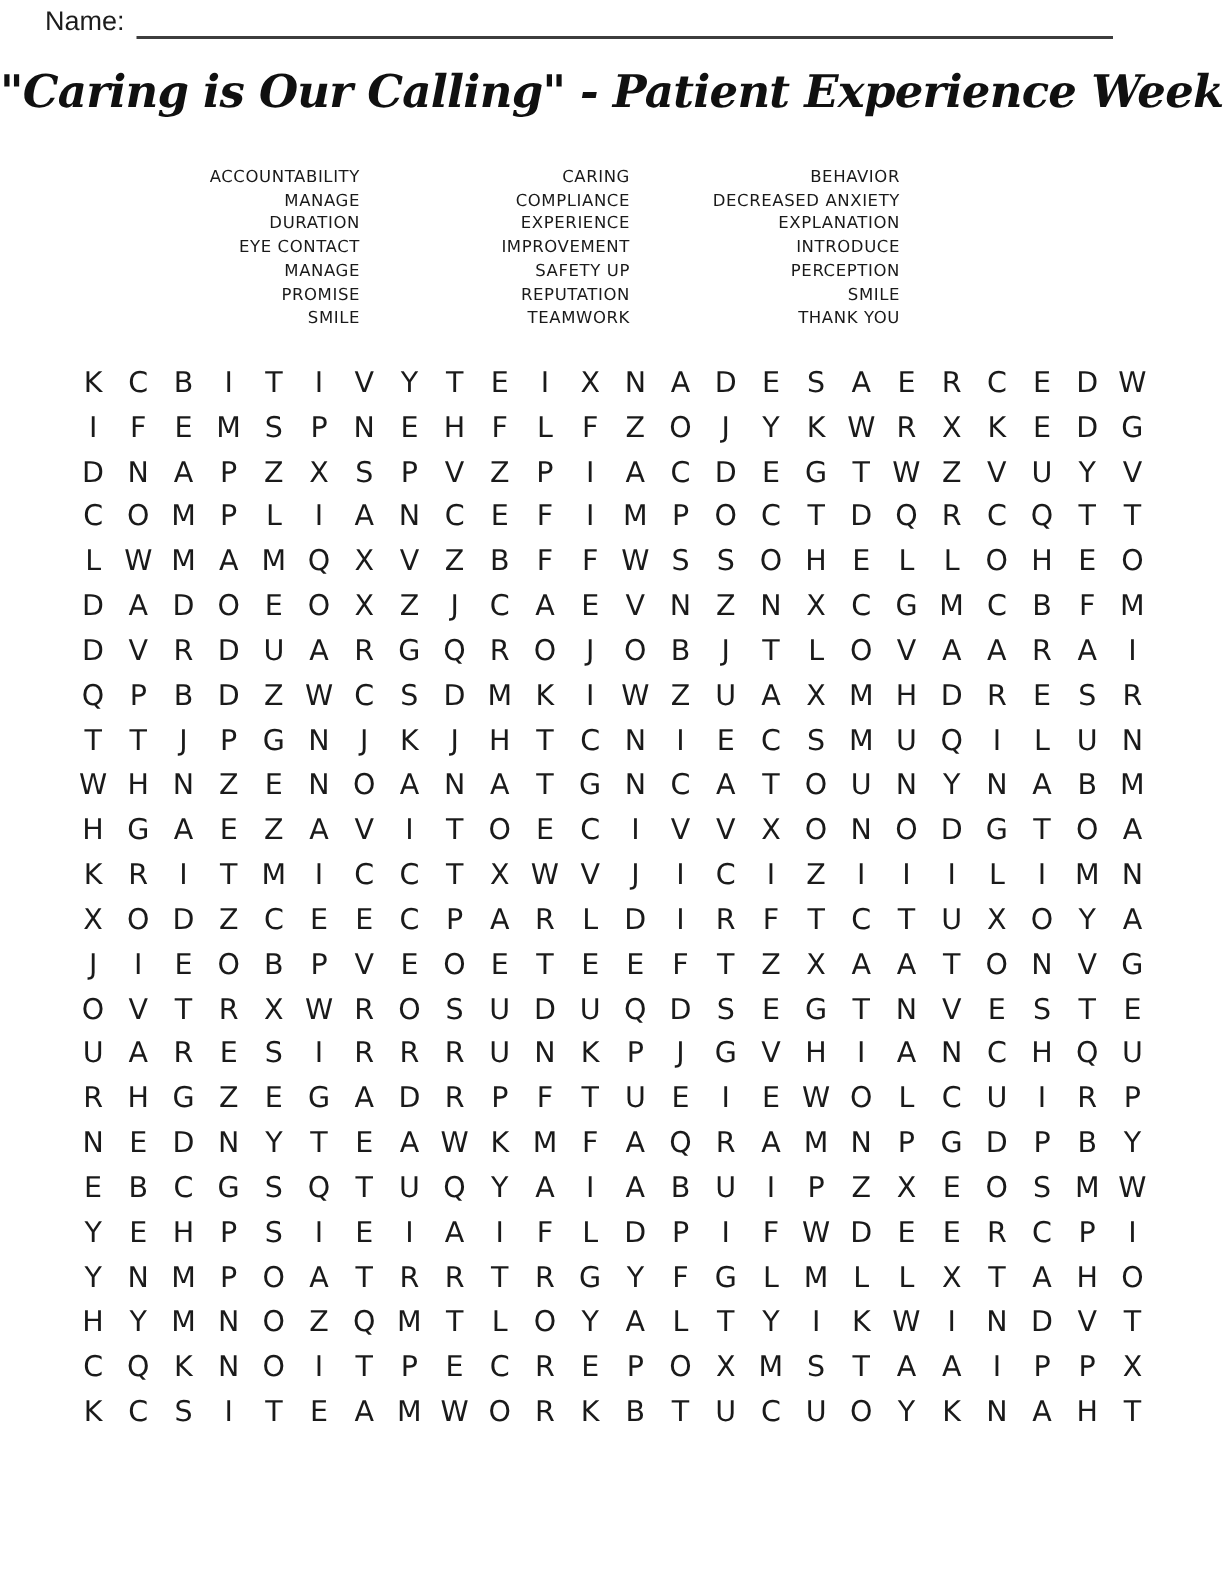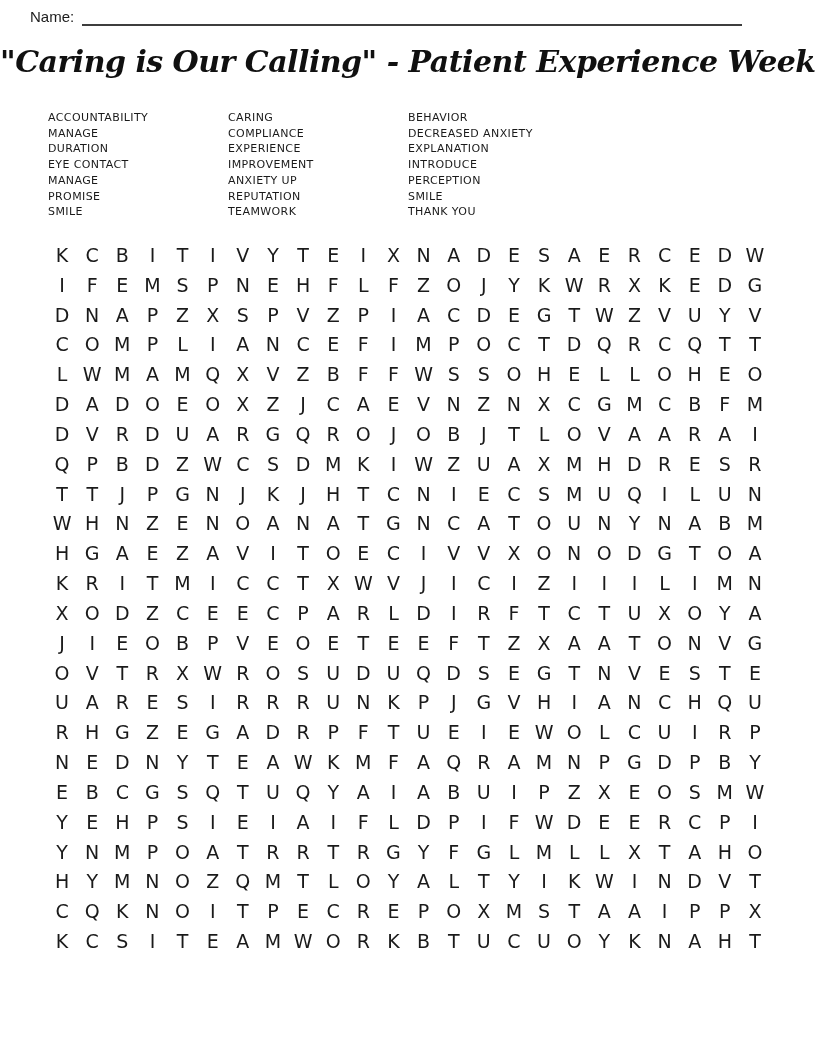--- a/index.html
+++ b/index.html
@@ -14,21 +14,21 @@
     font-family: "DejaVu Sans", sans-serif;
   }
   .name-row {
     position: absolute;
     left: 30px;
     top: 4px;
     width: 712px;
     display: flex;
     align-items: flex-end;
     font-family: "Liberation Sans", sans-serif;
-    font-size: 15px;
+    font-size: 18px;
     color: #1c1c1c;
     text-align: right;
   }
   .name-label { padding-bottom: 1px; }
   .name-line {
     flex: 1;
     margin-left: 8px;
     height: 22px;
     border-bottom: 2px solid #3d3d3d;
   }
@@ -41,24 +41,25 @@
     font-family: "DejaVu Serif", serif;
     font-style: italic;
     font-weight: bold;
     font-size: 30px;
     letter-spacing: -0.5px;
     color: #101010;
     white-space: nowrap;
   }
   .word-list {
     position: absolute;
-    left: 48px;
+    left: 60px;
     top: 110px;
     width: 722px;
     display: flex;
+    text-align: right;
   }
   .word-col { width: 180px; }
   .word {
     font-size: 11px;
     line-height: 15.7px;
     letter-spacing: 0.4px;
     color: #1a1a1a;
   }
   .grid {
     position: absolute;
@@ -98,21 +99,21 @@
         <div class="word">EYE CONTACT</div>
         <div class="word">MANAGE</div>
         <div class="word">PROMISE</div>
         <div class="word">SMILE</div>
       </div>
       <div class="word-col">
         <div class="word">CARING</div>
         <div class="word">COMPLIANCE</div>
         <div class="word">EXPERIENCE</div>
         <div class="word">IMPROVEMENT</div>
-        <div class="word">ANXIETY UP</div>
+        <div class="word">SAFETY UP</div>
         <div class="word">REPUTATION</div>
         <div class="word">TEAMWORK</div>
       </div>
       <div class="word-col">
         <div class="word">BEHAVIOR</div>
         <div class="word">DECREASED ANXIETY</div>
         <div class="word">EXPLANATION</div>
         <div class="word">INTRODUCE</div>
         <div class="word">PERCEPTION</div>
         <div class="word">SMILE</div>

